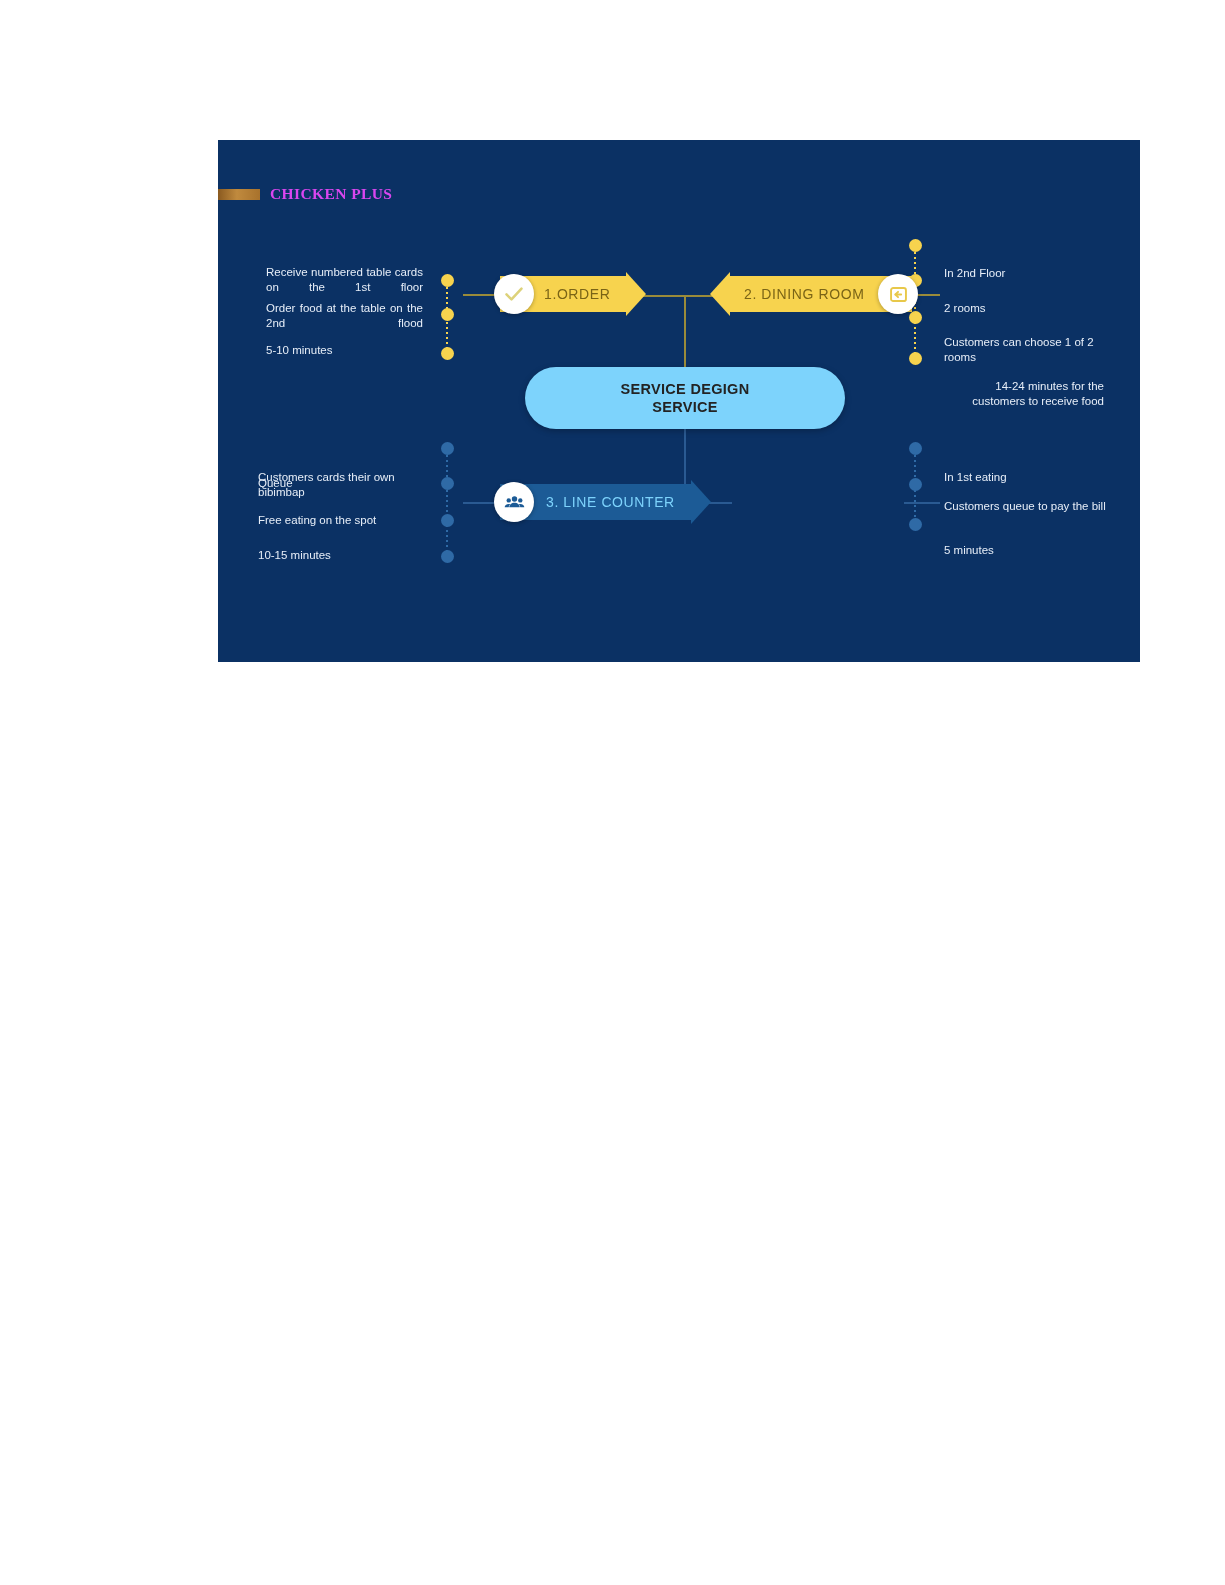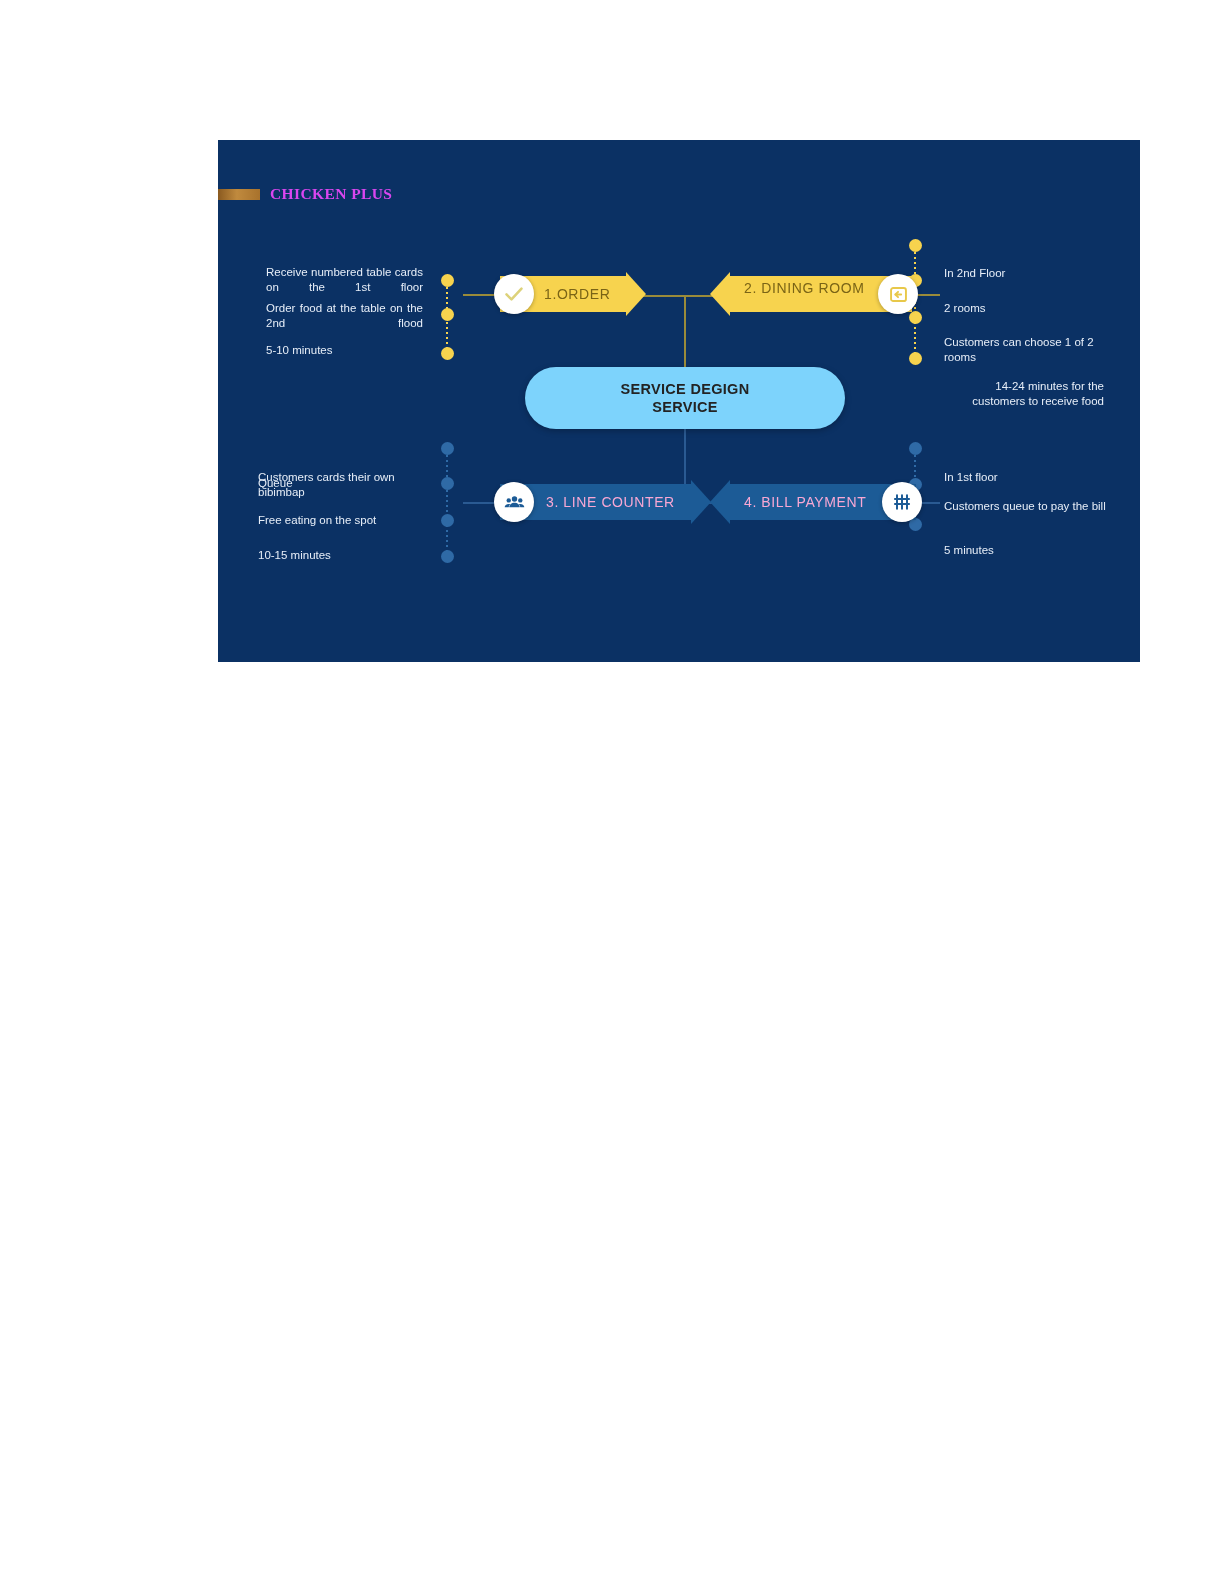--- a/index.html
+++ b/index.html
@@ -138,21 +138,21 @@
     letter-spacing: 0.6px;
     white-space: nowrap;
   }
 
   
   .chev-yellow .chev-body { background: #f7d34e; }
   .chev-yellow .node-label { color: #7a6416; }
 
   
   .chev-blue .chev-body { background: #1c5b96; }
-  .chev-blue .node-label { color: #f9a8d4; }
+  .chev-blue .node-label { color: #7dd3fc; }
 
   .arrow-r {
     width: 0; height: 0;
     border-top: 22px solid transparent;
     border-bottom: 22px solid transparent;
   }
   .arrow-l {
     width: 0; height: 0;
     border-top: 22px solid transparent;
     border-bottom: 22px solid transparent;
@@ -266,21 +266,21 @@
     <div class="dot dot-y" style="left:223px; top:168px;"></div>
     <div class="dot dot-y" style="left:223px; top:207px;"></div>
 
     <div class="detail just" style="left:48px; top:125px; width:157px;">Receive numbered table cards on the 1st floor</div>
     <div class="detail just" style="left:48px; top:161px; width:157px;">Order food at the table on the 2nd flood</div>
     <div class="detail right-al" style="left:48px; top:203px; width:157px;">5-10 minutes</div>
 
     <div class="node chev-yellow" style="left:492px; top:132px;">
       <div class="chev">
         <div class="arrow-l"></div>
-        <div class="chev-body" style="padding-left:14px; padding-right:48px;align-items:flex-end;">
+        <div class="chev-body" style="padding-left:14px; padding-right:48px;">
           <span class="node-label">2. DINING ROOM</span>
         </div>
         <div class="node-badge badge-right">
           <svg width="21" height="21" viewBox="0 0 24 24" aria-hidden="true">
             <rect x="3.5" y="4.5" width="17" height="15" rx="2.5" fill="none" stroke="#e8c84a" stroke-width="2.2"></rect>
             <path d="M15 12 H8.5" fill="none" stroke="#e8c84a" stroke-width="2.2" stroke-linecap="round"></path>
             <path d="M11.5 9 L8.5 12 L11.5 15" fill="none" stroke="#e8c84a" stroke-width="2.2" stroke-linecap="round" stroke-linejoin="round"></path>
           </svg>
         </div>
       </div>
@@ -325,45 +325,26 @@
     <div class="dot dot-b" style="left:223px; top:302px;"></div>
     <div class="dot dot-b" style="left:223px; top:337px;"></div>
     <div class="dot dot-b" style="left:223px; top:374px;"></div>
     <div class="dot dot-b" style="left:223px; top:410px;"></div>
 
     <div class="detail left-al" style="left:40px; top:301px; width:165px;">Customers cards their own bibimbap</div>
     <div class="detail right-al" style="left:40px; top:336px; width:165px;">Queue</div>
     <div class="detail right-al" style="left:40px; top:373px; width:165px;">Free eating on the spot</div>
     <div class="detail right-al" style="left:40px; top:408px; width:165px;">10-15 minutes</div>
 
-    <div class="node chev-blue" style="left:492px; top:340px;">
-      <div class="chev">
-        <div class="arrow-l"></div>
-        <div class="chev-body" style="padding-left:14px; padding-right:50px;">
-          <span class="node-label">4. BILL PAYMENT</span>
-        </div>
-        <div class="node-badge badge-right">
-          <svg width="20" height="20" viewBox="0 0 24 24" aria-hidden="true">
-            <g stroke="#1c5b96" stroke-width="2.4" stroke-linecap="round">
-              <path d="M6 4 V20"></path>
-                <path d="M12 4 V20"></path>
-                <path d="M18 4 V20"></path>
-              <path d="M3.5 8.5 H20.5"></path>
-                <path d="M3.5 14.5 H20.5"></path>
-            </g>
-          </svg>
-        </div>
-      </div>
-    </div>
 
     <div class="stub stub-b" style="left:686px; top:362px; width:36px;"></div>
 
     <div class="rail rail-b" style="left:696px; top:310px; height:78px;"></div>
     <div class="dot dot-b" style="left:691px; top:302px;"></div>
     <div class="dot dot-b" style="left:691px; top:338px;"></div>
     <div class="dot dot-b" style="left:691px; top:378px;"></div>
 
-    <div class="detail left-al" style="left:726px; top:301px; width:165px;">In 1st  floor</div>
+    <div class="detail left-al" style="left:726px; top:301px; width:165px;">In 1st  eating</div>
     <div class="detail left-al" style="left:726px; top:330px; width:165px;">Customers queue to pay the bill</div>
     <div class="detail left-al" style="left:726px; top:374px; width:165px;">5 minutes</div>
 
   </div>
 </div>
 
 </body></html>

